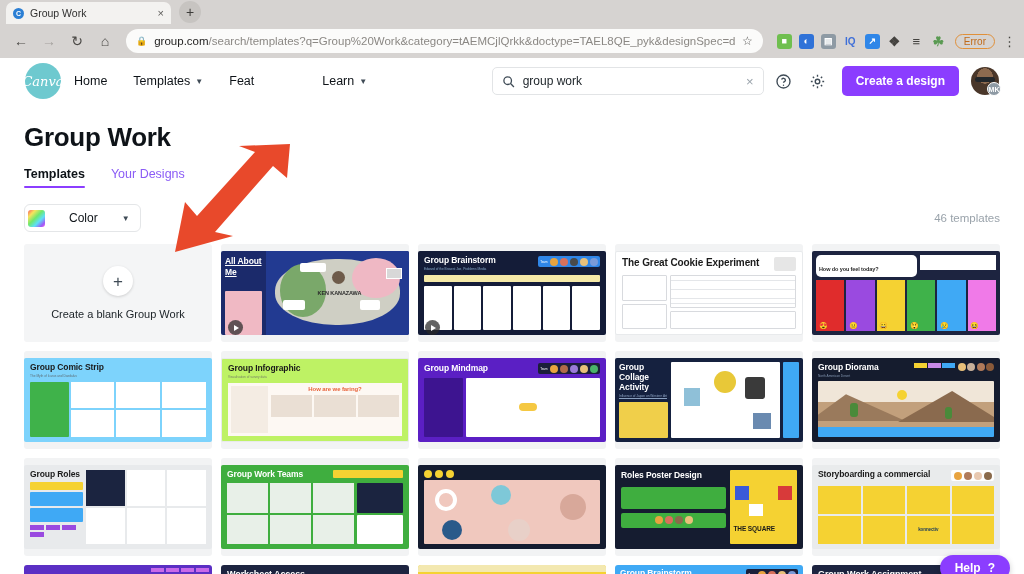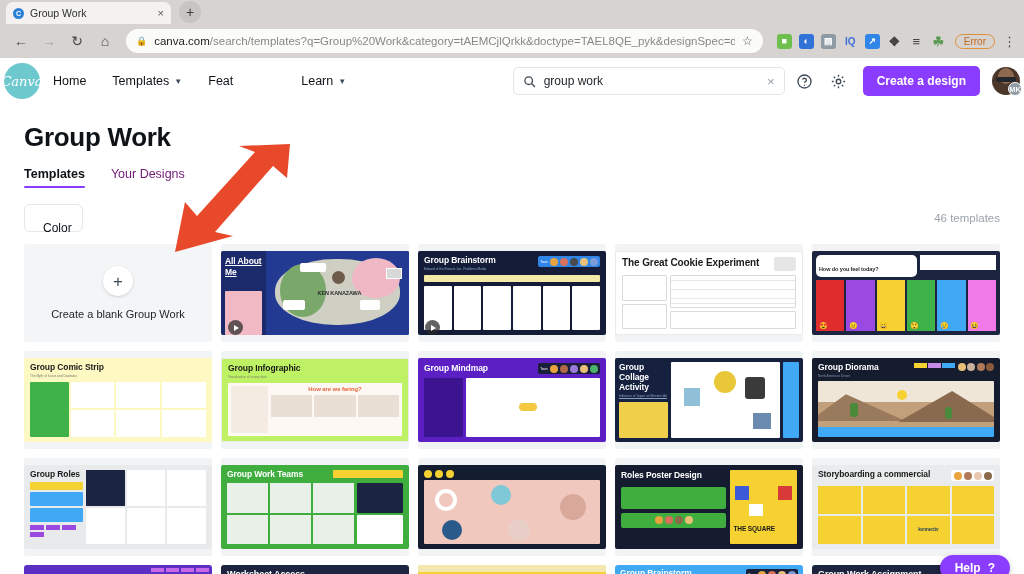--- a/index.html
+++ b/index.html
@@ -105,21 +105,21 @@
     padding: 1px 8px;
     margin-left: 2px;
   }
   #menu-dots { font-size: 13px; color: #44423f; margin-left: 1px; }
 
   
   #canva-header {
     height: 46px;
     display: flex;
     align-items: center;
-    padding: 0 4px;
+    padding: 0 25px;
     background: #fff;
     gap: 0;
   }
   #canva-logo {
     width: 36px; height: 36px; border-radius: 50%;
     background: #6ec9cf;
     display: flex; align-items: center; justify-content: center;
     color: #fff; font-size: 13px; flex: none;
     font-family: "DejaVu Serif", serif; font-style: italic;
   }
@@ -173,33 +173,33 @@
     border: 1.5px solid #fff;
   }
 
   
   #content { padding: 0 24px; position: relative; background:#fff; }
   #page-title {
     font-size: 26px; font-weight: bold; color: #0e1318;
     margin-top: 18px; letter-spacing: -0.3px;
   }
   #tabs { display: flex; gap: 26px; margin-top: 14px; }
-  .tab-item { font-size: 12.5px; color: #701a75; padding-bottom: 7px; position: relative; }
+  .tab-item { font-size: 12.5px; color: #8b5cf6; padding-bottom: 7px; position: relative; }
   .tab-item.active { color: #0e1318; font-weight: bold; }
   .tab-item.active::after {
     content: ""; position: absolute; left: 0; right: 0; bottom: 0;
     height: 2px; background: #8b3dff; border-radius: 2px;
   }
 
   #filter-row { display: flex; align-items: center; margin-top: 16px; }
   #color-filter {
-    display: flex; align-items: center; gap: 16px;
+    display: flex; align-items: center; gap: 24px;
     border: 1px solid #e4e6e8; border-radius: 6px;
-    height: 28px; padding: 0 10px 0 18px;
-    font-size: 12px; color: #0e1318; flex-direction: column;
+    height: 28px; padding: 0 10px 0 3px;
+    font-size: 12px; color: #0e1318;
   }
   #color-swatch {
     width: 17px; height: 17px; border-radius: 3px;
     background:
       linear-gradient(135deg,#f75d5d 0%,#f7e45d 22%,#6ee86e 45%,#5de0f7 66%,#9a5df7 86%,#f75df0 100%);
   }
   #template-count {
     margin-left: auto; font-size: 11.5px; color: #9aa3ab;
   }
 
@@ -298,21 +298,21 @@
   </div>
 
   <div id="toolbar">
     <div class="nav-btn">←</div>
     <div class="nav-btn dim">→</div>
     <div class="nav-btn">↻</div>
     <div class="nav-btn">⌂</div>
 
     <div id="omnibox">
       <span id="lock-icon">🔒</span>
-      <span id="url-text"><b>canva.com</b><span>/search/templates?q=Group%20Work&amp;category=tAEMCjlQrkk&amp;doctype=TAEL8QE_pyk&amp;designSpec=djE6dEFFTTUNqbFF…</span></span>
+      <span id="url-text"><b>group.com</b><span>/search/templates?q=Group%20Work&amp;category=tAEMCjlQrkk&amp;doctype=TAEL8QE_pyk&amp;designSpec=djE6dEFFTTUNqbFF…</span></span>
       <span id="star-icon">☆</span>
     </div>
 
     <div class="ext-icons">
       <span class="ext" style="background:#6fbf4f">■</span>
       <span class="ext" style="background:#2f72d8">◐</span>
       <span class="ext" style="background:#8e9aa4">▤</span>
       <span class="ext ext-plain">IQ</span>
       <span class="ext" style="background:#2f86e8">↗</span>
       <span class="ext ext-glyph">❖</span>
@@ -495,21 +495,21 @@
               <span style="position:absolute;bottom:1px;left:3px;font-size:7px">😢</span>
             </div>
           <div style="flex:1;background:#f07ae8;position:relative">
               <span style="position:absolute;bottom:1px;left:3px;font-size:7px">😆</span>
             </div>
         </div>
       </div>
     </div>
 
     <div class="card">
-      <div class="thumb pad" style="background:#fef9c3">
+      <div class="thumb pad" style="background:#7dd3fc">
         <div class="t-title" style="color:#1a1a1a">Group Comic Strip</div>
         <div class="t-sub" style="color:#555">The Myth of Icarus and Daedalus</div>
         <div style="display:flex;gap:2px;margin-top:4px;flex:1">
           <div style="width:22%;background:#3fb24a;border-radius:1px"></div>
           <div style="flex:1;display:grid;grid-template-columns:repeat(3,1fr);grid-template-rows:repeat(2,1fr);gap:2px">
             <div style="background:#fff"></div>
               <div style="background:#fff"></div>
               <div style="background:#fff"></div>
             <div style="background:#fff"></div>
               <div style="background:#fff"></div>

